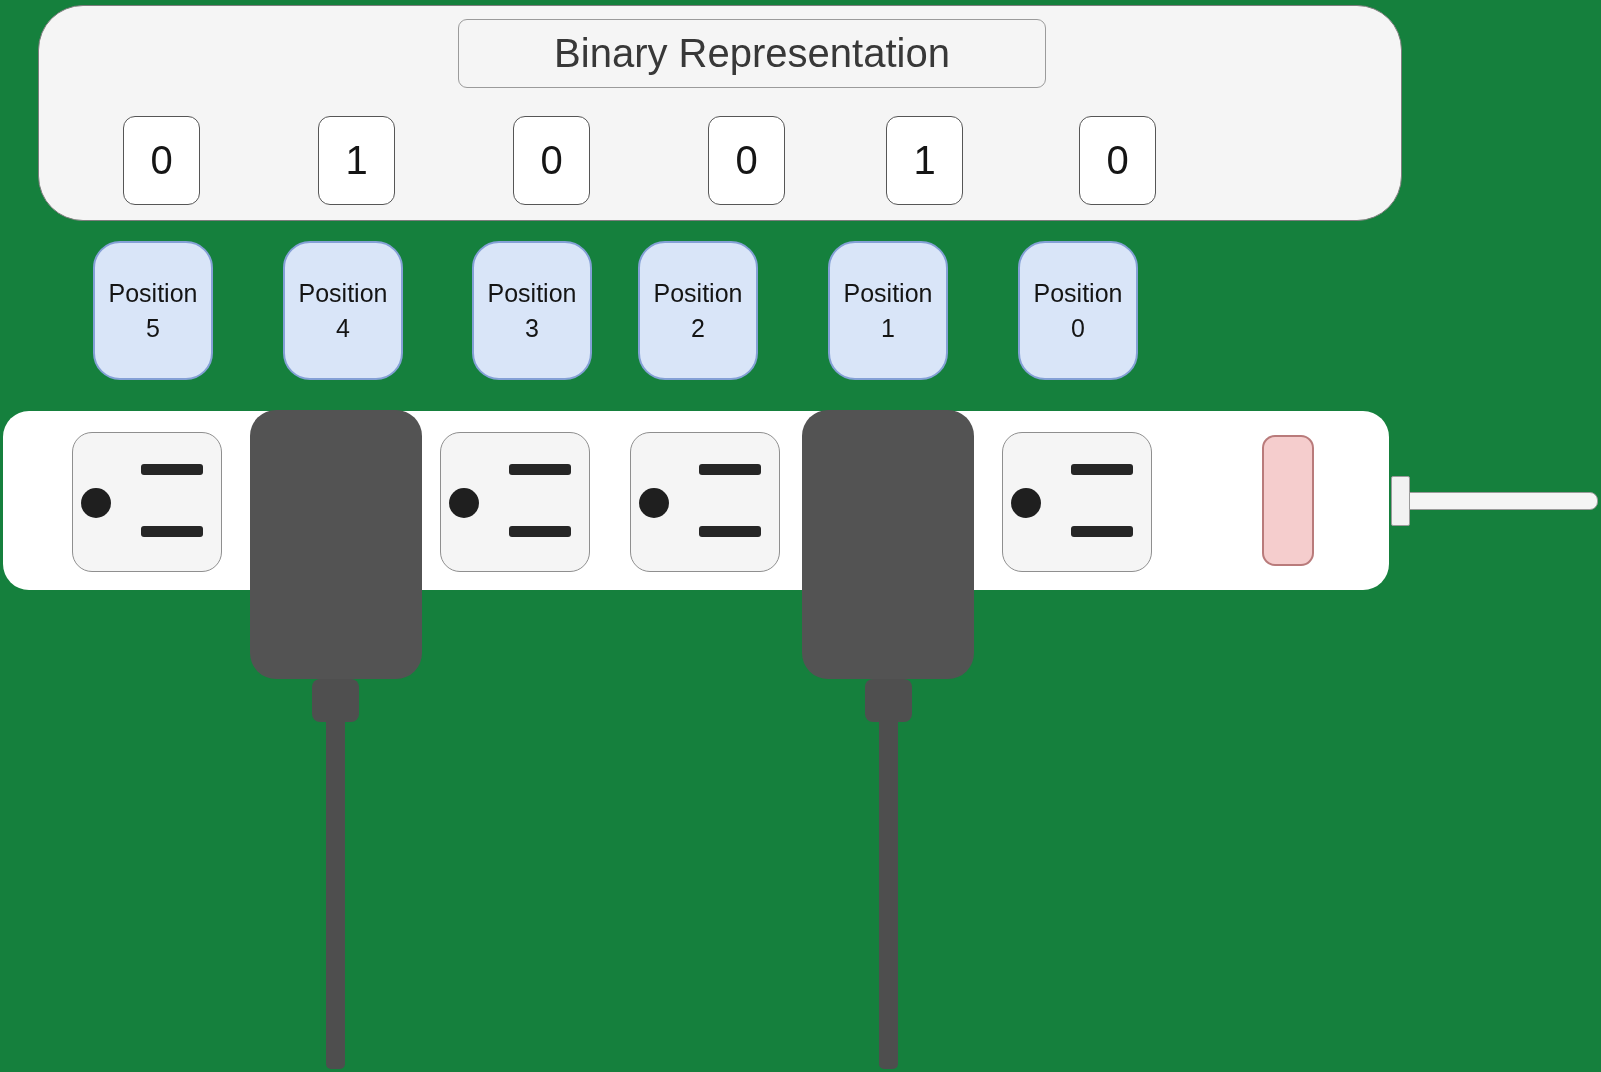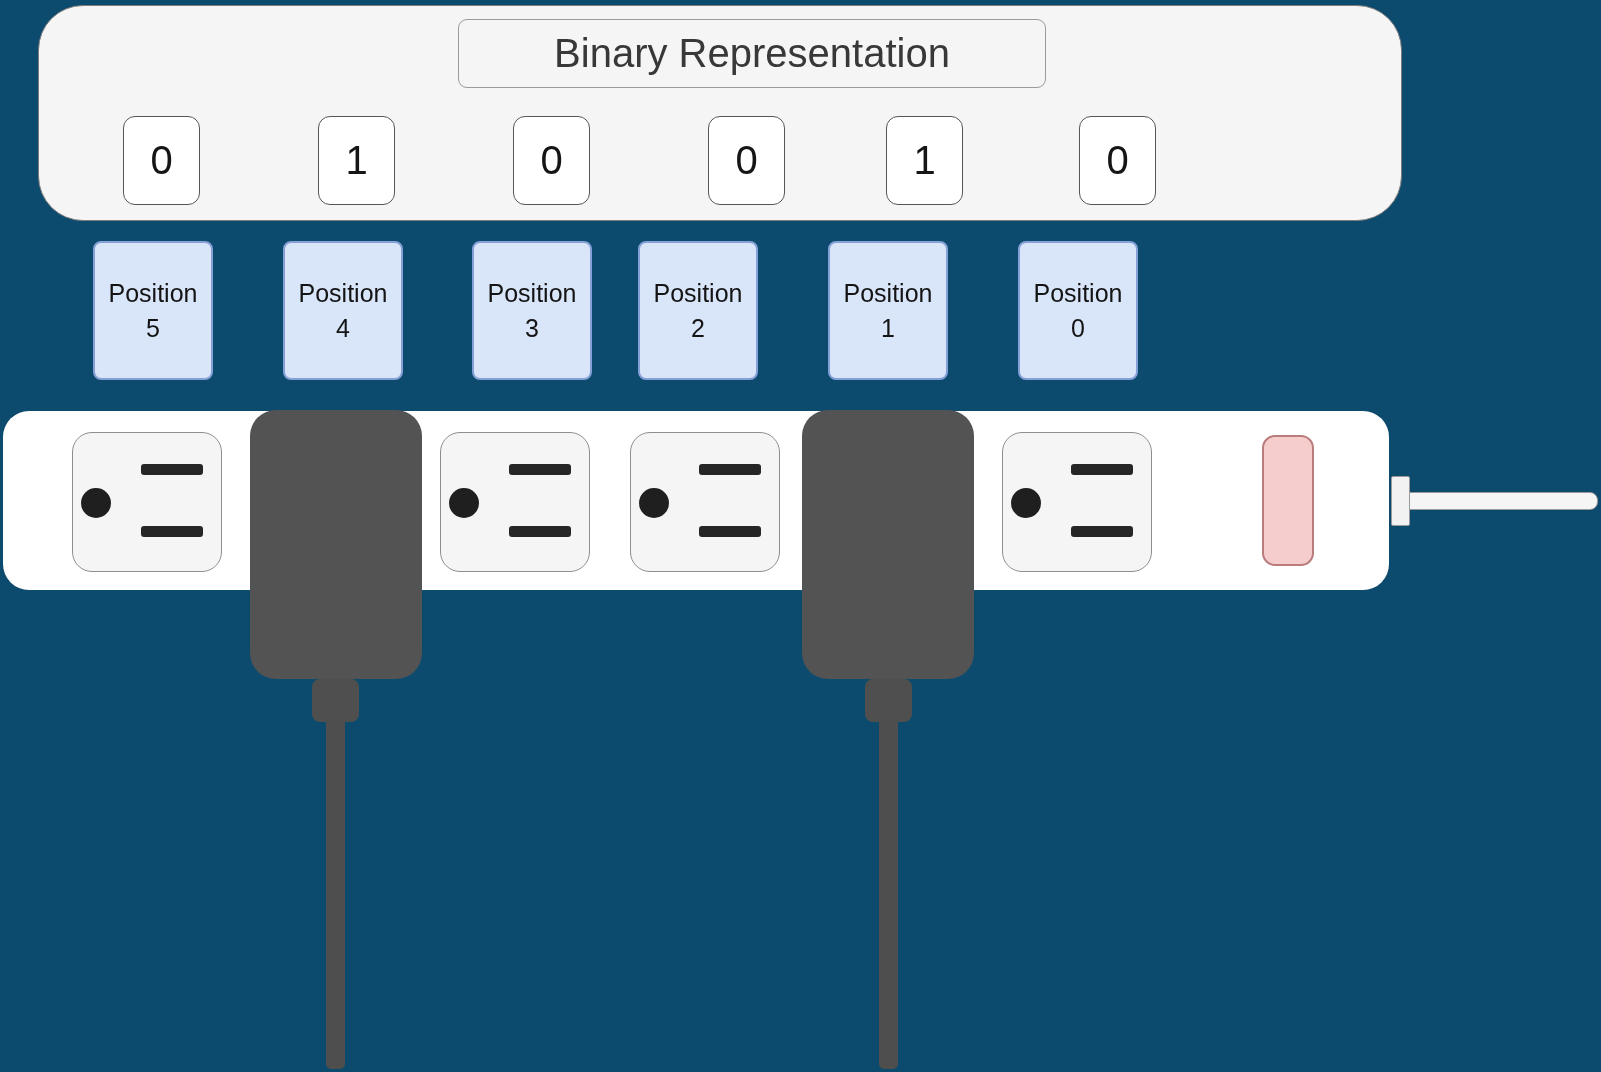--- a/index.html
+++ b/index.html
@@ -4,21 +4,21 @@
 <style>
   html, body {
     margin: 0;
     padding: 0;
     background: #000000;
   }
   .diagram {
     position: relative;
     width: 1601px;
     height: 1072px;
-    background: #0c4a6e;
+    background: #15803d;
     overflow: hidden;
     font-family: "Liberation Sans", sans-serif;
   }
   
   .panel {
     position: absolute;
     left: 38px; top: 5px;
     width: 1364px; height: 216px;
     background: #f5f5f5;
     border: 1px solid #7d7d7d;
@@ -53,21 +53,21 @@
     font-size: 40px;
     color: #151515;
   }
   
   .pos-box {
     position: absolute;
     top: 241px;
     width: 120px; height: 139px;
     background: #d9e5f8;
     border: 2px solid #84a0d6;
-    border-radius: 8px;
+    border-radius: 27px;
     box-sizing: border-box;
     display: flex;
     flex-direction: column;
     align-items: center;
     justify-content: center;
     font-size: 25px;
     line-height: 35px;
     color: #141414;
     text-align: center;
   }

